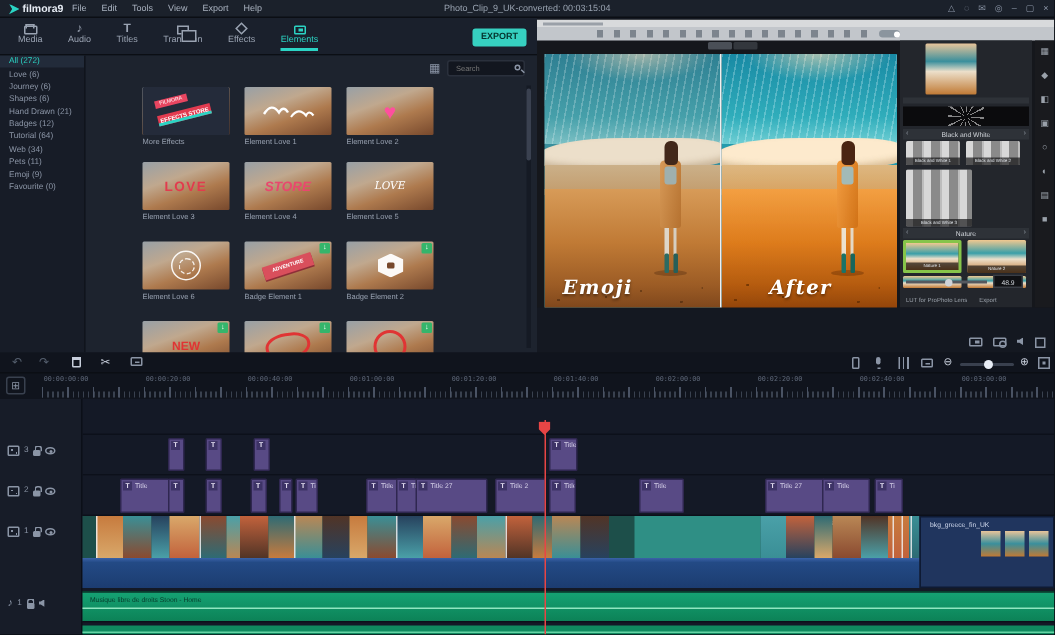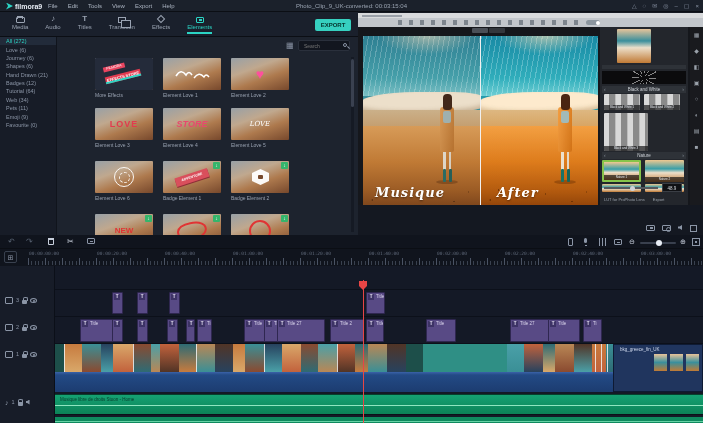--- a/index.html
+++ b/index.html
@@ -405,40 +405,40 @@
           <div class="person">
             <div class="shadow"></div>
               <div class="coat"></div>
               <div class="pack"></div>
             <div class="legL"></div>
               <div class="legR"></div>
               <div class="bootL"></div>
               <div class="bootR"></div>
             <div class="hair"></div>
           </div>
-          <div class="ba-label">Musique</div>
+          <div class="ba-label">Emoji</div>
         </div>
         <div id="badivider"></div>
         <div class="ba-half after" style="left:118px">
           <div class="water"></div>
           <div class="foam"></div>
           <div class="wet"></div>
           <div class="sand"></div>
           <div class="pebbles"></div>
           <div class="person">
             <div class="shadow"></div>
               <div class="coat"></div>
               <div class="pack"></div>
             <div class="legL"></div>
               <div class="legR"></div>
               <div class="bootL"></div>
               <div class="bootR"></div>
             <div class="hair"></div>
           </div>
-          <div class="ba-label" style="left:16px">After</div>
+          <div class="ba-label" style="left:32px">After</div>
         </div>
       </div>
 
       <div id="fxcol">
         <div id="fxtopthumb"></div>
         <div id="fxminirow"></div>
         <div id="fxrays"></div>
         <div class="fxheader" style="top:59px">
           <span class="arrow" style="left:2px">‹</span>
           <span>Black and White</span>

